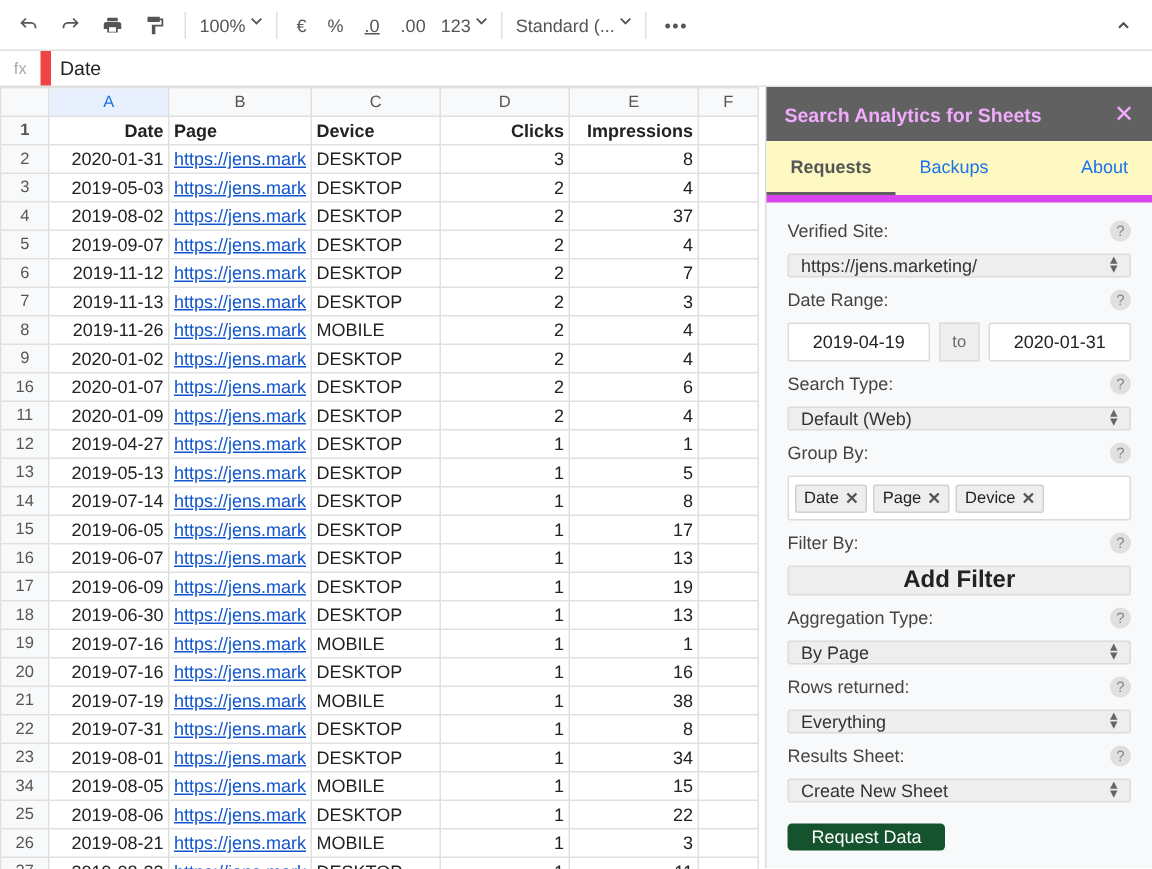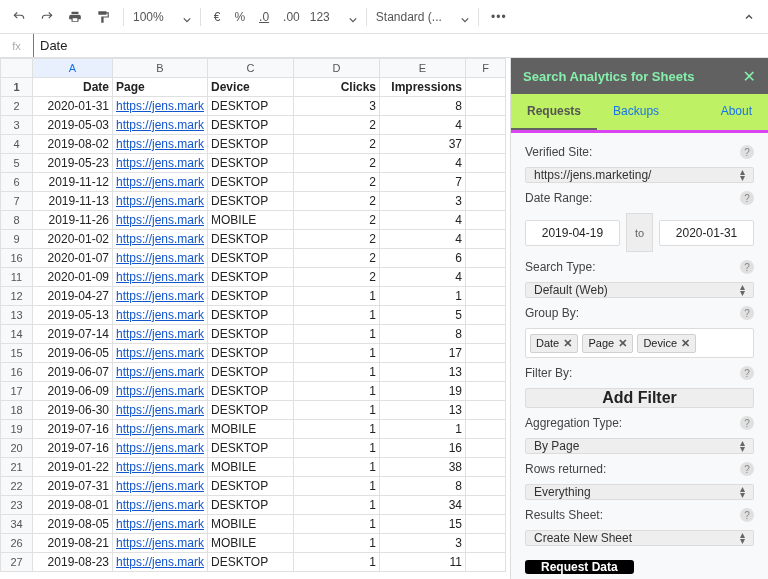--- a/index.html
+++ b/index.html
@@ -1,58 +1,58 @@
 <!DOCTYPE html>
 <html><head>
 <meta charset="utf-8">
 <style>
 *{box-sizing:border-box;margin:0;padding:0;font-family:Arial,sans-serif}
 body{display:flex;flex-direction:column;width:768px;height:579px;overflow:hidden;background:#fff;font-size:12px;color:#222}
 .toolbar{display:flex;align-items:center;height:34px;border-bottom:1px solid #e0e0e0;padding:0 8px;gap:6px}
 .tb-ico{width:22px;height:22px;display:flex;align-items:center;justify-content:center;cursor:pointer;color:#555;border-radius:3px}
 .tb-sep{width:1px;height:18px;background:#e0e0e0;margin:0 3px}
 .tb-txt{color:#555;padding:0 4px;cursor:pointer;font-size:12px}
-.dd{display:inline-flex;align-items:flex-end;gap:19px;cursor:pointer;color:#555}
+.dd{display:inline-flex;align-items:flex-start;gap:3px;cursor:pointer;color:#555}
 .dd svg{width:8px;height:8px}
 .toolbar-right{margin-left:auto;display:flex;align-items:center;gap:8px}
 .fxbar{display:flex;align-items:center;height:24px;border-bottom:1px solid #e0e0e0}
-.fxlabel{width:34px;display:flex;align-items:center;justify-content:center;color:#aaa;font-size:11px;border-right:1px solid #ef4444;height:100%}
+.fxlabel{width:34px;display:flex;align-items:center;justify-content:center;color:#aaa;font-size:11px;border-right:7px solid #ef4444;height:100%}
 .fxval{padding:0 6px;font-size:13px}
 .main{display:flex;flex:1;overflow:hidden}
 .sheet{flex:1;overflow:auto;position:relative}
 table{border-collapse:collapse;table-layout:fixed}
 th,td{border:1px solid #e0e0e0;height:19px;font-size:12px;padding:0 3px;white-space:nowrap;overflow:hidden;text-overflow:clip}
 th{background:#f8f9fa;font-weight:normal;color:#555;text-align:center;font-size:11px}
 th.rowh{width:32px;background:#f8f9fa;text-align:center}
 td.rowh{background:#f8f9fa;text-align:center;color:#555;font-size:11px}
 .col-A{width:80px}.col-B{width:86px}.col-C{width:86px}.col-D{width:86px}.col-E{width:86px}.col-F{width:40px}
 .sel{background:#e8f0fe!important;color:#1a73e8}
 .hdr td{font-weight:bold}
 .r{text-align:right}
 .lnk{color:#1155cc;text-decoration:underline;cursor:pointer}
 .sidepanel{width:258px;background:#f8f9fa;border-left:1px solid #dadce0;display:flex;flex-direction:column}
-.sphead{background:#616161;color:#86efac;display:flex;align-items:center;height:36px;padding:0 12px;font-size:13px;font-weight:bold}
+.sphead{background:#616161;color:#f0abfc;display:flex;align-items:center;height:36px;padding:0 12px;font-size:13px;font-weight:bold}
 .sphead .x{margin-left:auto;cursor:pointer;font-size:16px;font-weight:normal}
-.tabs{display:flex;background:#bef264;border-bottom:3px solid #d946ef}
+.tabs{display:flex;background:#fef9c3;border-bottom:5px solid #d946ef}
 .tab{flex:0 0 auto;padding:10px 16px;font-size:12px;cursor:pointer;color:#1a73e8}
 .tab.active{color:#555;border-bottom:2px solid #616161;font-weight:bold}
 .tab.right{margin-left:auto}
 .spbody{padding:12px 14px;overflow:auto;flex:1;display:flex;flex-direction:column;gap:8px}
 .lblrow{display:flex;align-items:center;font-size:12px;color:#444}
 .help{margin-left:auto;width:14px;height:14px;border-radius:50%;background:#e0e0e0;color:#888;font-size:10px;display:flex;align-items:center;justify-content:center;cursor:pointer}
 .select{background:#eeeeee;border:1px solid #dcdcdc;border-radius:2px;height:26px;display:flex;align-items:center;padding:0 8px;font-size:12px;color:#333;cursor:pointer;position:relative}
 .select .ud{margin-left:auto;color:#666;font-size:10px;line-height:6px}
 .daterow{display:flex;gap:6px;align-items:center}
 .dinp{flex:1;background:#fff;border:1px solid #dcdcdc;border-radius:2px;height:26px;text-align:right;font-size:12px;display:flex;align-items:center;justify-content:center}
-.to{background:#eeeeee;border:1px solid #dcdcdc;height:39px;padding:0 8px;display:flex;align-items:center;font-size:11px;color:#666}
+.to{background:#eeeeee;border:1px solid #dcdcdc;height:26px;padding:0 8px;display:flex;align-items:center;font-size:11px;color:#666}
 .chips{background:#fff;border:1px solid #dcdcdc;border-radius:2px;min-height:30px;display:flex;align-items:center;padding:3px 4px;gap:4px;flex-wrap:wrap}
 .chip{background:#eeeeee;border:1px solid #d0d0d0;border-radius:2px;padding:2px 5px;font-size:11px;display:flex;align-items:center;gap:4px}
 .chip .cx{font-weight:bold;cursor:pointer;color:#555}
 .btn{background:#eeeeee;border:1px solid #dcdcdc;border-radius:2px;height:30px;display:flex;align-items:center;justify-content:center;font-weight:bold;font-size:16px;cursor:pointer}
-.primary{background:#000000;color:#fff;border:none;height:32px;padding:0 16px;font-size:12px;font-weight:bold;border-radius:3px;align-self:flex-start;cursor:pointer;margin-top:6px}
+.primary{background:#14532d;color:#fff;border:none;height:32px;padding:0 16px;font-size:12px;font-weight:normal;border-radius:3px;align-self:flex-start;cursor:pointer;margin-top:6px}
 </style>
 </head>
 <body>
 
 <div class="toolbar">
   <div class="tb-ico">
       <svg width="14" height="14" viewBox="0 0 24 24" fill="none" stroke="currentColor" stroke-width="2">
         <path d="M9 14L4 9l5-5"></path>
         <path d="M4 9h11a5 5 0 015 5v1"></path>
       </svg>
@@ -158,21 +158,21 @@
             <td class="rowh">4</td>
             <td class="col-A r">2019-08-02</td>
             <td class="col-B"><span class="lnk">https://jens.mark</span></td>
             <td class="col-C">DESKTOP</td>
             <td class="col-D r">2</td>
             <td class="col-E r">37</td>
             <td class="col-F"></td>
           </tr>
           <tr>
             <td class="rowh">5</td>
-            <td class="col-A r">2019-05-23</td>
+            <td class="col-A r">2019-09-07</td>
             <td class="col-B"><span class="lnk">https://jens.mark</span></td>
             <td class="col-C">DESKTOP</td>
             <td class="col-D r">2</td>
             <td class="col-E r">4</td>
             <td class="col-F"></td>
           </tr>
           <tr>
             <td class="rowh">6</td>
             <td class="col-A r">2019-11-12</td>
             <td class="col-B"><span class="lnk">https://jens.mark</span></td>
@@ -302,21 +302,21 @@
             <td class="rowh">20</td>
             <td class="col-A r">2019-07-16</td>
             <td class="col-B"><span class="lnk">https://jens.mark</span></td>
             <td class="col-C">DESKTOP</td>
             <td class="col-D r">1</td>
             <td class="col-E r">16</td>
             <td class="col-F"></td>
           </tr>
           <tr>
             <td class="rowh">21</td>
-            <td class="col-A r">2019-01-22</td>
+            <td class="col-A r">2019-07-19</td>
             <td class="col-B"><span class="lnk">https://jens.mark</span></td>
             <td class="col-C">MOBILE</td>
             <td class="col-D r">1</td>
             <td class="col-E r">38</td>
             <td class="col-F"></td>
           </tr>
           <tr>
             <td class="rowh">22</td>
             <td class="col-A r">2019-07-31</td>
             <td class="col-B"><span class="lnk">https://jens.mark</span></td>
@@ -334,20 +334,29 @@
             <td class="col-E r">34</td>
             <td class="col-F"></td>
           </tr>
           <tr>
             <td class="rowh">34</td>
             <td class="col-A r">2019-08-05</td>
             <td class="col-B"><span class="lnk">https://jens.mark</span></td>
             <td class="col-C">MOBILE</td>
             <td class="col-D r">1</td>
             <td class="col-E r">15</td>
+            <td class="col-F"></td>
+          </tr>
+          <tr>
+            <td class="rowh">25</td>
+            <td class="col-A r">2019-08-06</td>
+            <td class="col-B"><span class="lnk">https://jens.mark</span></td>
+            <td class="col-C">DESKTOP</td>
+            <td class="col-D r">1</td>
+            <td class="col-E r">22</td>
             <td class="col-F"></td>
           </tr>
           <tr>
             <td class="rowh">26</td>
             <td class="col-A r">2019-08-21</td>
             <td class="col-B"><span class="lnk">https://jens.mark</span></td>
             <td class="col-C">MOBILE</td>
             <td class="col-D r">1</td>
             <td class="col-E r">3</td>
             <td class="col-F"></td>

